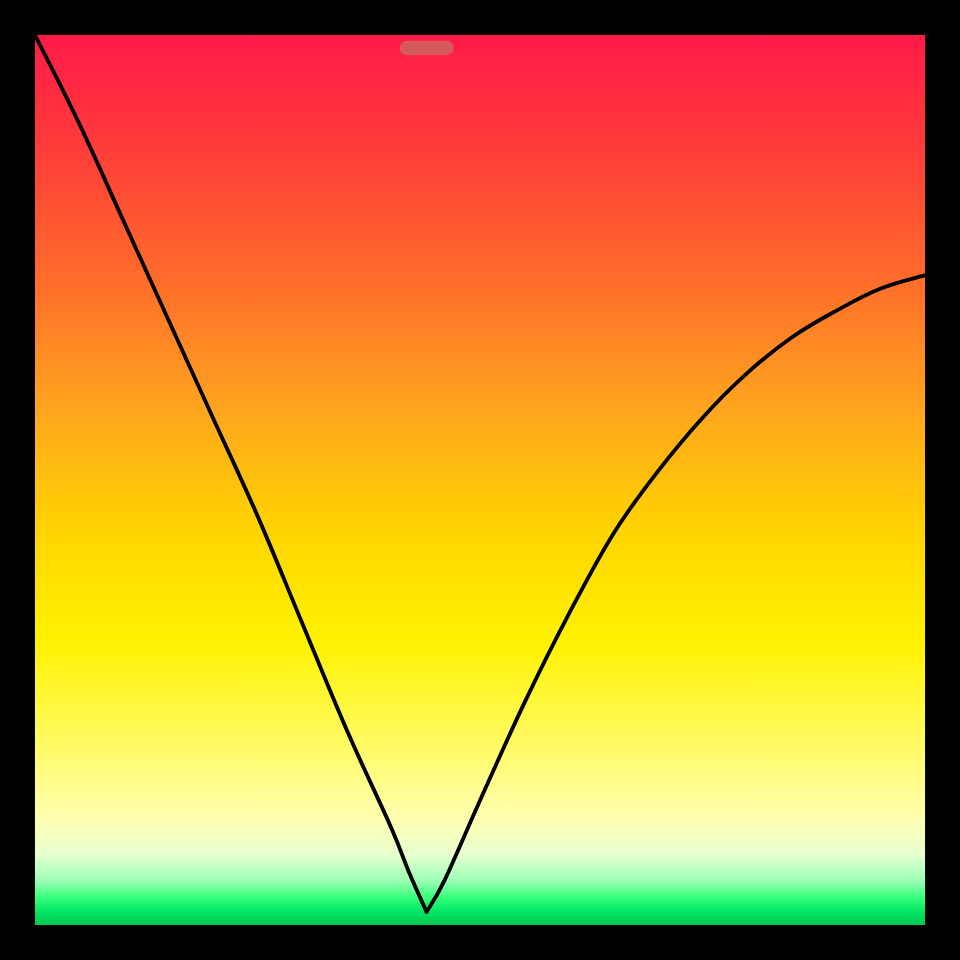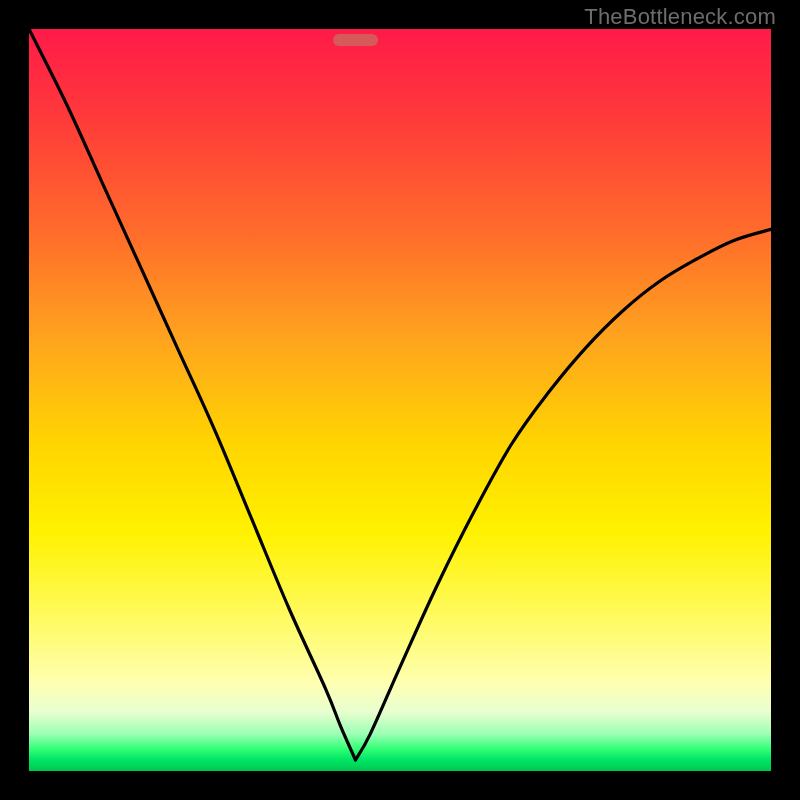--- a/index.html
+++ b/index.html
@@ -70,21 +70,20 @@
     height: 12px;
     border-radius: 6px;
     background: #d65a5a;
   }
 </style>
 </head>
 <body>
 
 <div class="outer">
 
-  <div class="watermark">TheBottleneck.com</div>
 
   <div class="plot-area">
     <div class="gradient-bg"></div>
 
     <svg class="curve-svg" viewBox="0 0 742 742" preserveAspectRatio="none">
       <path id="curve-left" fill="none" stroke="#000000" stroke-width="3.2" stroke-linecap="round" stroke-linejoin="round" d="M 0.00 0.00 C 6.68 13.36, 23.74 46.15, 37.10 74.20 C 50.46 102.25, 60.84 126.44, 74.20 155.82 C 87.56 185.20, 97.94 208.06, 111.30 237.44 C 124.66 266.82, 135.04 289.68, 148.40 319.06 C 161.76 348.44, 172.14 369.96, 185.50 400.68 C 198.86 431.40, 209.24 457.67, 222.60 489.72 C 235.96 521.77, 246.34 548.04, 259.70 578.76 C 273.06 609.48, 287.45 639.01, 296.80 660.38 C 306.15 681.75, 306.30 684.79, 311.64 697.48 C 316.98 710.17, 323.81 724.86, 326.48 730.87"></path>
       <path id="curve-right" fill="none" stroke="#000000" stroke-width="3.2" stroke-linecap="round" stroke-linejoin="round" d="M 326.48 730.87 C 329.15 726.20, 333.31 721.60, 341.32 704.90 C 349.33 688.20, 358.98 664.83, 371.00 638.12 C 383.02 611.41, 394.74 584.55, 408.10 556.50 C 421.46 528.45, 431.84 507.68, 445.20 482.30 C 458.56 456.92, 468.94 436.89, 482.30 415.52 C 495.66 394.15, 506.04 380.94, 519.40 363.58 C 532.76 346.22, 543.14 333.75, 556.50 319.06 C 569.86 304.37, 580.24 293.98, 593.60 281.96 C 606.96 269.94, 617.34 261.63, 630.70 252.28 C 644.06 242.93, 654.44 237.37, 667.80 230.02 C 681.16 222.67, 691.54 216.81, 704.90 211.47 C 718.26 206.13, 735.32 202.34, 742.00 200.34"></path>
     </svg>
 
     <div id="notch-marker" class="marker" style="left: 304.22px; top: 5.13px; width: 44.52px; background: rgb(214, 90, 90);"></div>

